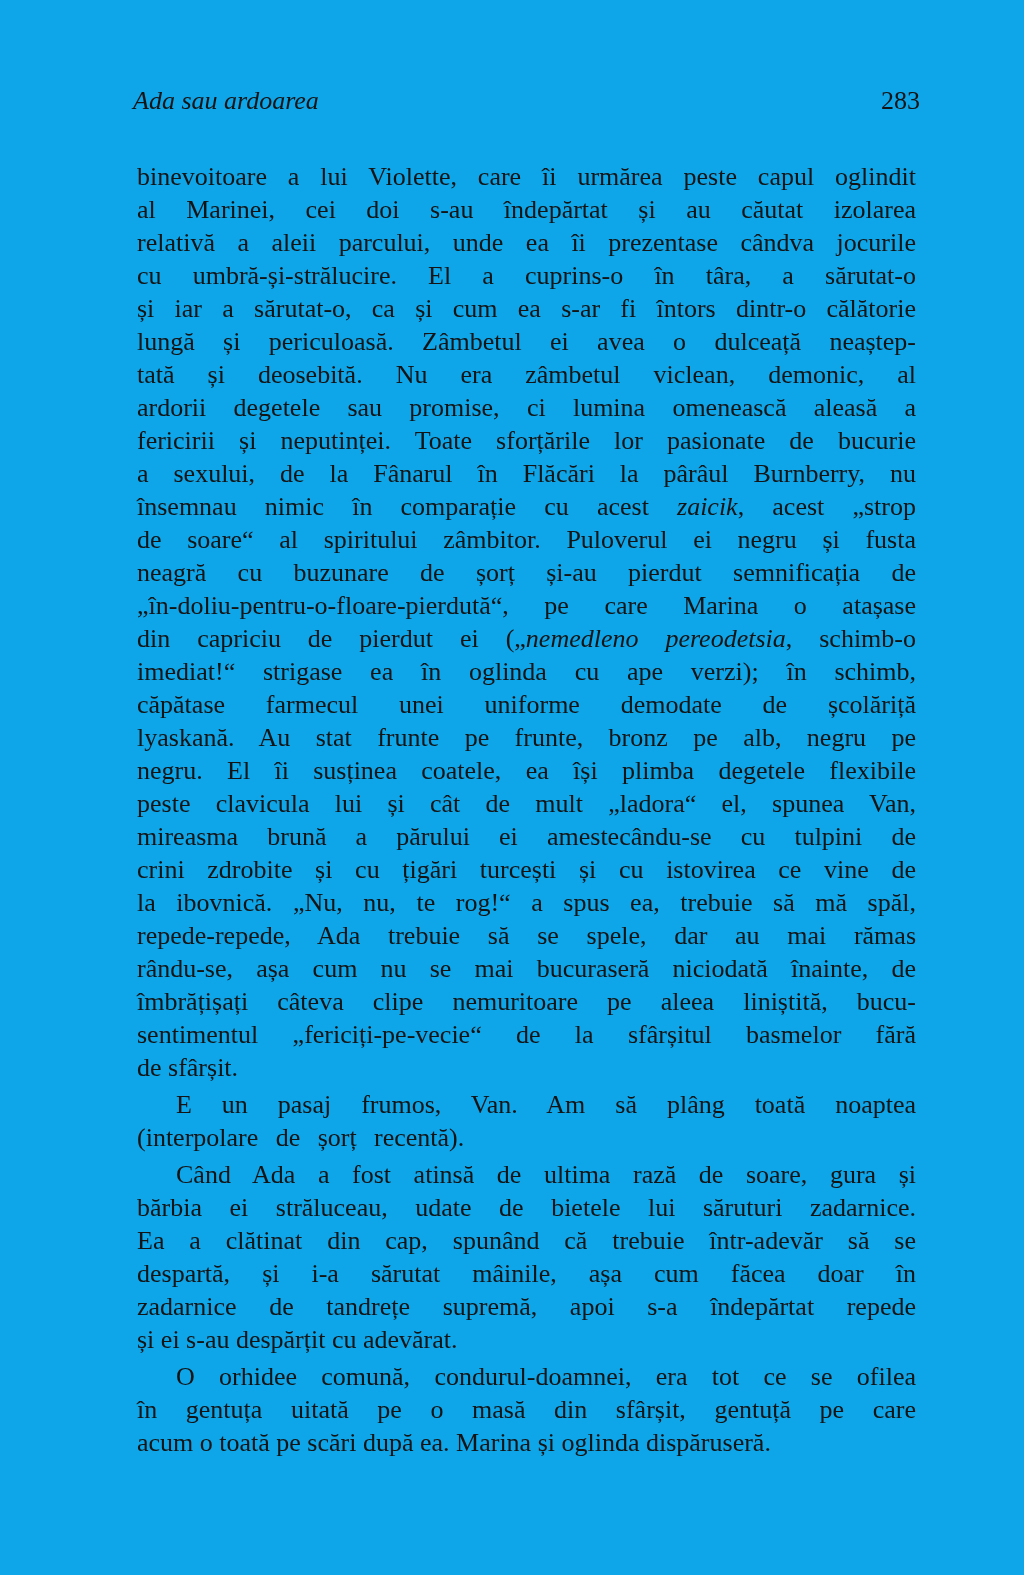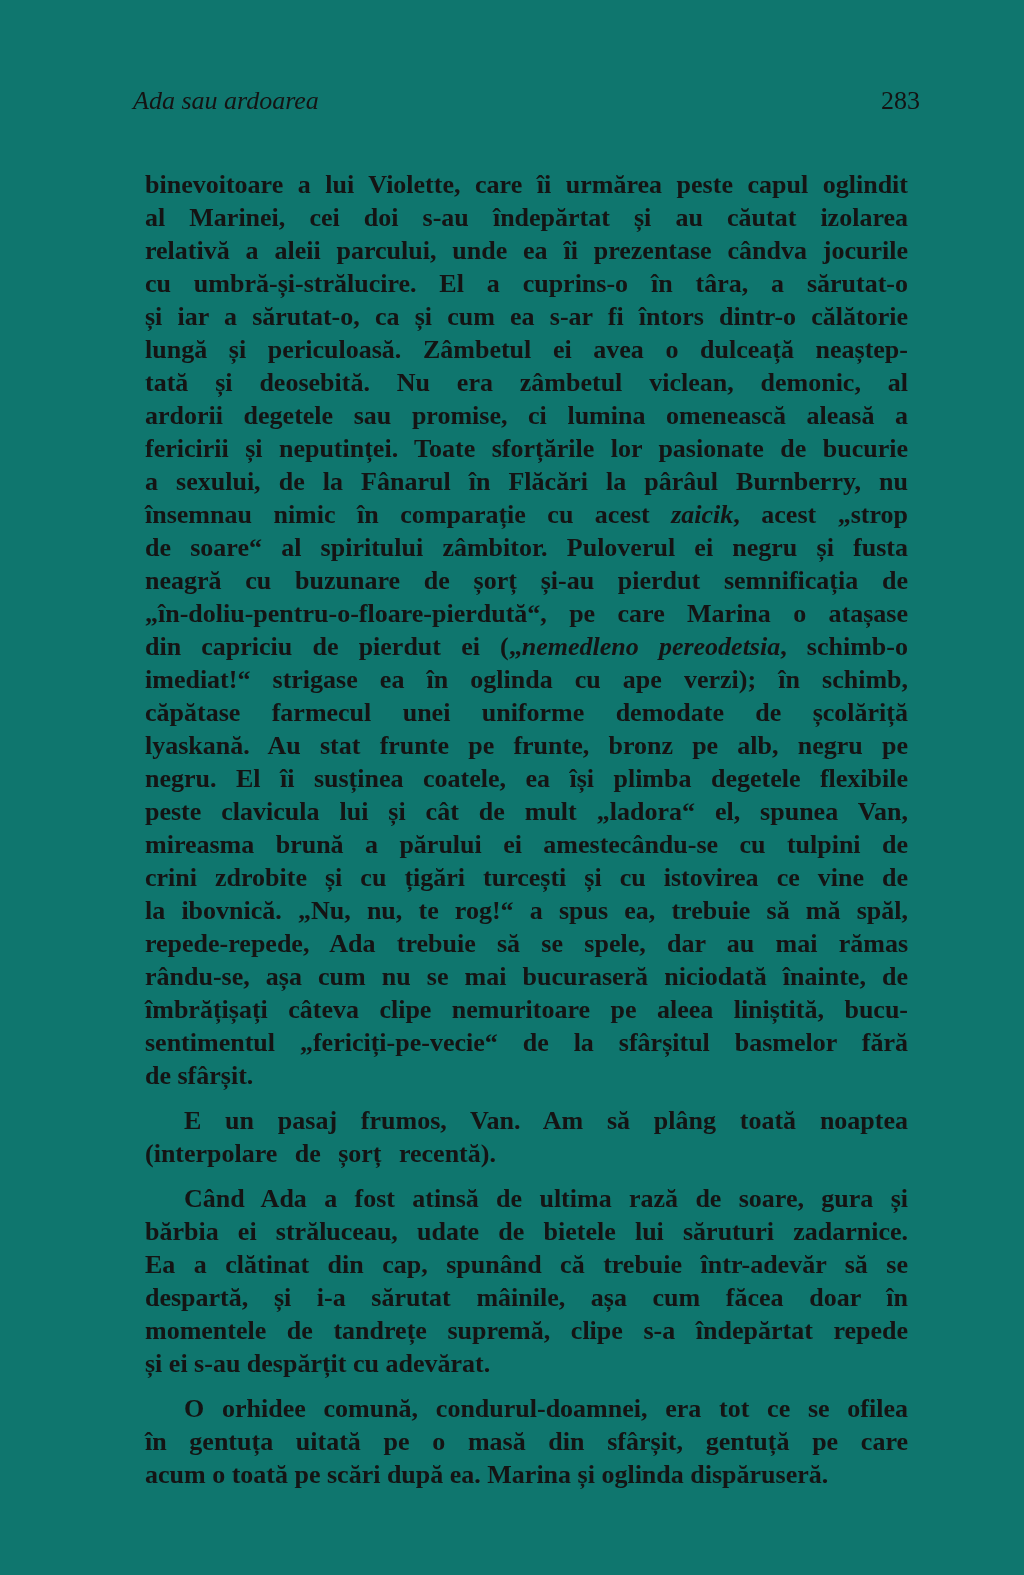--- a/index.html
+++ b/index.html
@@ -4,21 +4,21 @@
 <style>
   html, body {
     margin: 0;
     padding: 0;
     background: #ffffff;
   }
   .page {
     position: relative;
     width: 1024px;
     height: 1575px;
-    background: #0f766e;
+    background: #0ea5e9;
     color: #141414;
     font-family: "Liberation Serif", "DejaVu Serif", serif;
     overflow: hidden;
   }
   .running-header {
     position: absolute;
     left: 133px;
     width: 787px;
     top: 84px;
     display: flex;
@@ -33,22 +33,21 @@
   .page-number {
     font-style: normal;
   }
   .text-block {
     position: absolute;
     left: 133px;
     width: 787px;
     top: 156px;
   }
   .paragraph {
-    margin: 12px;
-    font-weight: bold;
+    margin: 4px;
   }
   .line {
     font-size: 26px;
     line-height: 33px;
     text-align: justify;
     text-align-last: justify;
     white-space: normal;
   }
   .line.para-end {
     text-align-last: left;
@@ -104,21 +103,21 @@
       </div>
       <div class="paragraph">
         <div class="line indent"><span>E un pasaj frumos, Van. Am să plâng toată noaptea</span></div>
         <div class="line para-end wide"><span>(interpolare de șorț recentă).</span></div>
       </div>
       <div class="paragraph">
         <div class="line indent"><span>Când Ada a fost atinsă de ultima rază de soare, gura și</span></div>
         <div class="line"><span>bărbia ei străluceau, udate de bietele lui săruturi zadarnice.</span></div>
         <div class="line"><span>Ea a clătinat din cap, spunând că trebuie într-adevăr să se</span></div>
         <div class="line"><span>despartă, și i-a sărutat mâinile, așa cum făcea doar în</span></div>
-        <div class="line"><span>momentele de tandrețe supremă, clipe s-a îndepărtat repede</span></div>
+        <div class="line"><span>zadarnice de tandrețe supremă, apoi s-a îndepărtat repede</span></div>
         <div class="line para-end"><span>și ei s-au despărțit cu adevărat.</span></div>
       </div>
       <div class="paragraph">
         <div class="line indent"><span>O orhidee comună, condurul-doamnei, era tot ce se ofilea</span></div>
         <div class="line"><span>în gentuța uitată pe o masă din sfârșit, gentuță pe care</span></div>
         <div class="line para-end"><span>acum o toată pe scări după ea. Marina și oglinda dispăruseră.</span></div>
       </div>
     </div>
 </div>
 

